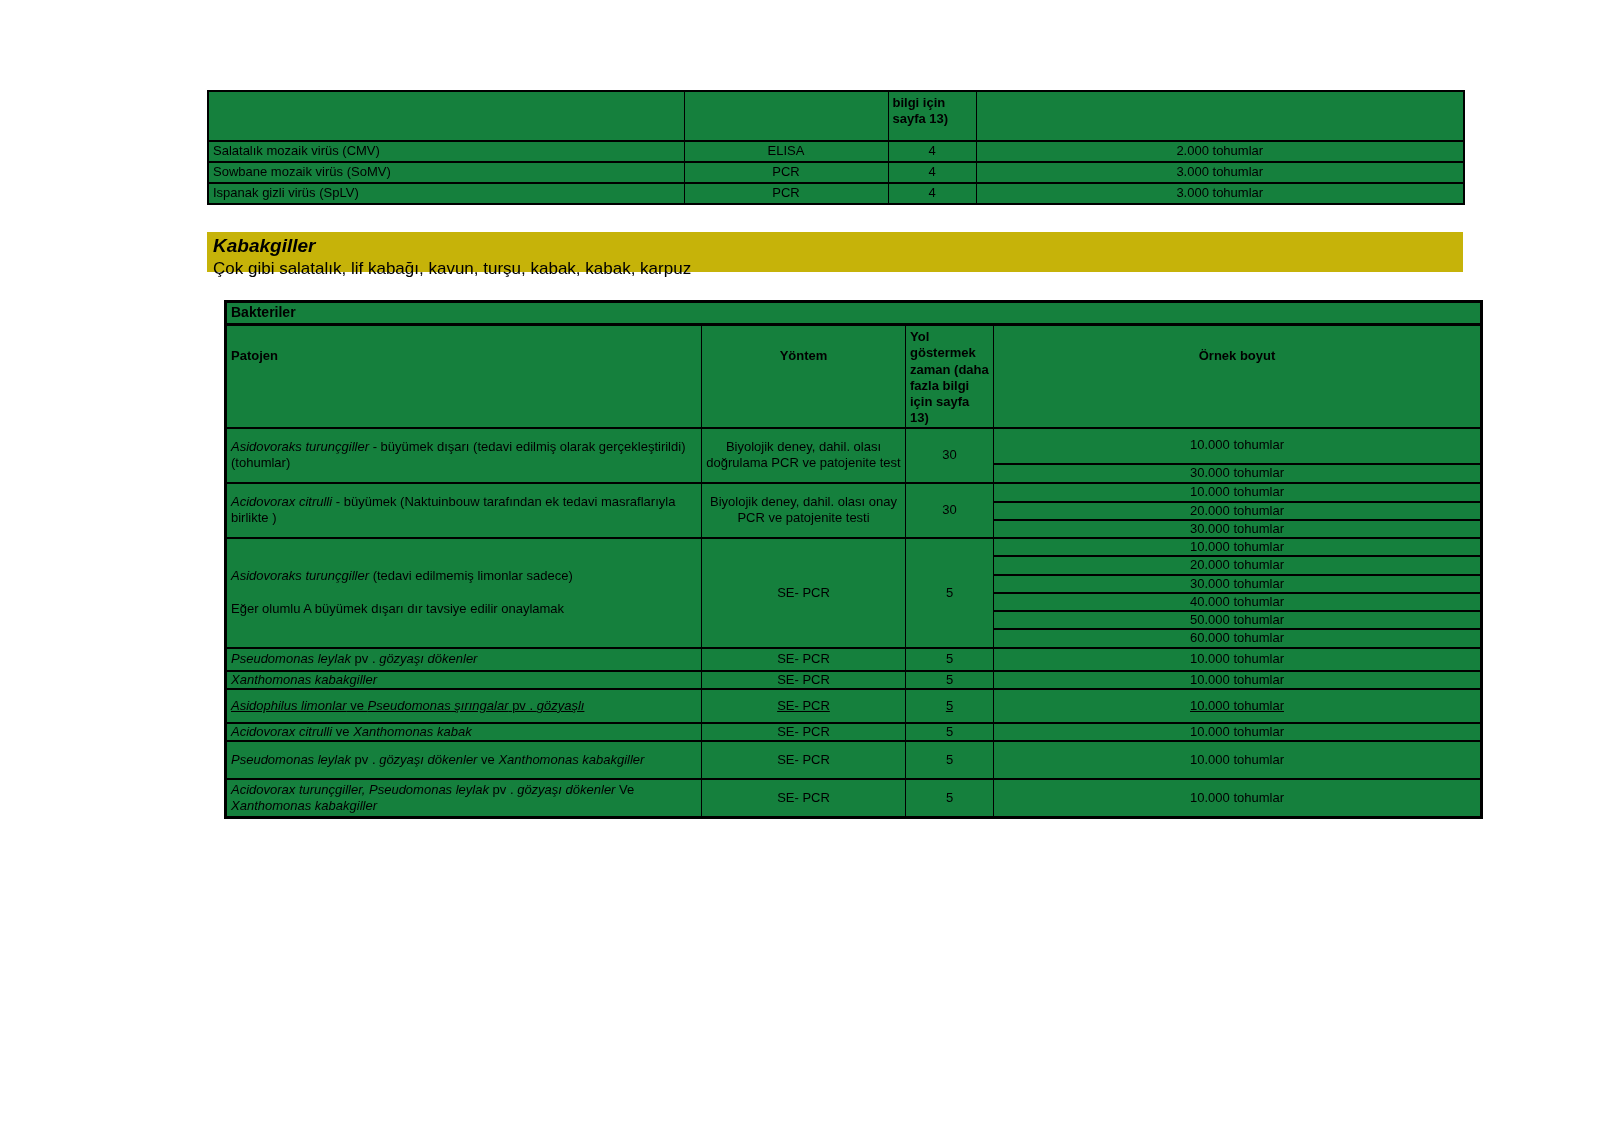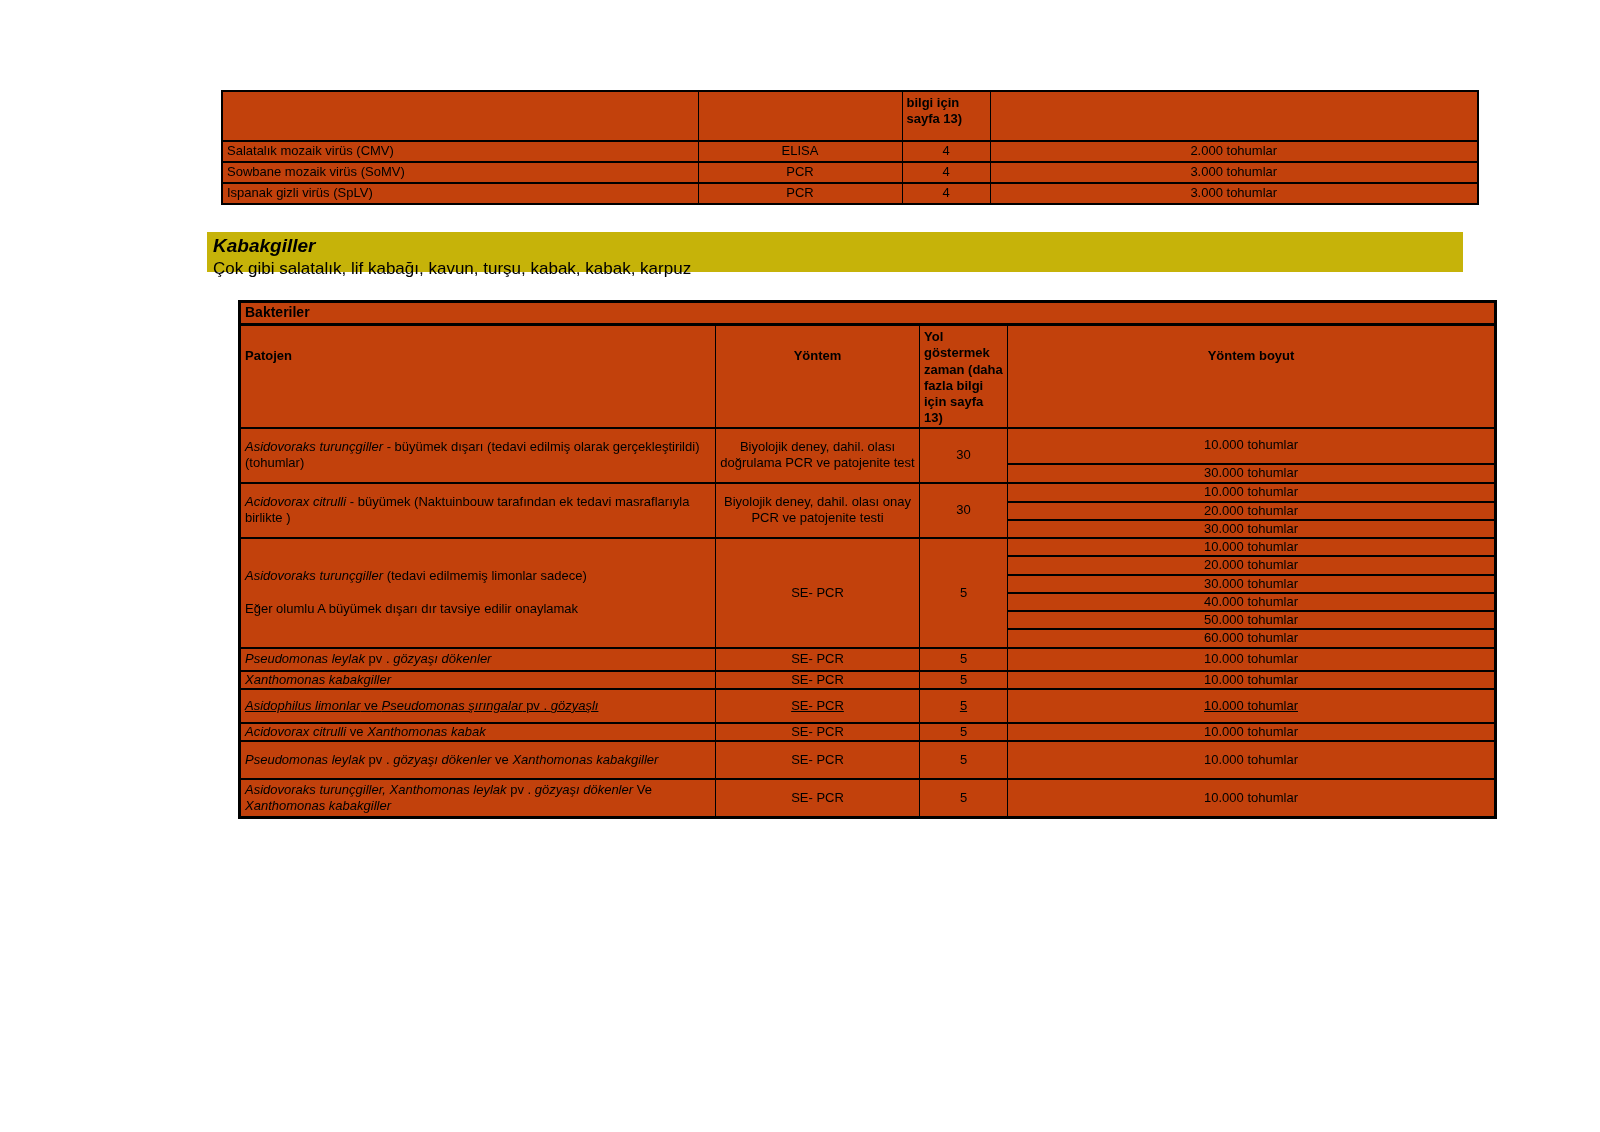--- a/index.html
+++ b/index.html
@@ -8,22 +8,21 @@
     width:1600px;height:1132px;
     background:#ffffff;
     font-family:"Liberation Sans", sans-serif;
     color:#000;
     overflow:hidden;
   }
   table.tbl{
     position:absolute;
     border-collapse:collapse;
     table-layout:fixed;
-    background:#c2410c;
-    margin-left:14px;
+    background:#15803d;
   }
   table.tbl td{
     border-left:1px solid #000;
     border-right:1px solid #000;
     border-top:2px solid #000;
     border-bottom:2px solid #000;
     padding:0 4px;
     font-size:13px;
     line-height:1.25;
     color:#000;
@@ -114,21 +113,21 @@
         <col style="width:488px">
       </colgroup>
     <tbody>
         <tr>
           <td class="strip" colspan="4">Bakteriler</td>
         </tr>
         <tr class="hrow">
           <td class="hcell h-pathogen">Patojen</td>
           <td class="hcell h-method">Yöntem</td>
           <td class="hcell h-time">Yol göstermek zaman (daha fazla bilgi için sayfa 13)</td>
-          <td class="hcell h-sample">Yöntem boyut</td>
+          <td class="hcell h-sample">Örnek boyut</td>
         </tr>
         <tr style="height: 36px;">
           <td class="pathogen-cell" rowspan="2"><span style="font-style: italic;">Asidovoraks turunçgiller </span><span> - büyümek dışarı (tedavi edilmiş olarak gerçekleştirildi) (tohumlar)</span></td>
           <td class="method-cell" rowspan="2">Biyolojik deney, dahil. olası doğrulama PCR ve patojenite test</td>
           <td class="time-cell" rowspan="2">30</td>
           <td class="sample-cell">10.000 tohumlar</td>
         </tr>
         <tr style="height: 19px;">
           <td class="sample-cell">30.000 tohumlar</td>
         </tr>
@@ -191,21 +190,21 @@
           <td class="time-cell" rowspan="1">5</td>
           <td class="sample-cell">10.000 tohumlar</td>
         </tr>
         <tr style="height: 38px;">
           <td class="pathogen-cell" rowspan="1"><span style="font-style: italic;">Pseudomonas leylak</span><span> pv . </span><span style="font-style: italic;">gözyaşı dökenler</span><span> ve </span><span style="font-style: italic;">Xanthomonas kabakgiller</span></td>
           <td class="method-cell" rowspan="1">SE- PCR</td>
           <td class="time-cell" rowspan="1">5</td>
           <td class="sample-cell">10.000 tohumlar</td>
         </tr>
         <tr style="height: 38px;">
-          <td class="pathogen-cell" rowspan="1"><span style="font-style: italic;">Asidovoraks turunçgiller, Xanthomonas leylak</span><span> pv . </span><span style="font-style: italic;">gözyaşı dökenler</span><span> Ve </span><span style="font-style: italic;">Xanthomonas kabakgiller</span></td>
+          <td class="pathogen-cell" rowspan="1"><span style="font-style: italic;">Acidovorax turunçgiller, Pseudomonas leylak</span><span> pv . </span><span style="font-style: italic;">gözyaşı dökenler</span><span> Ve </span><span style="font-style: italic;">Xanthomonas kabakgiller</span></td>
           <td class="method-cell" rowspan="1">SE- PCR</td>
           <td class="time-cell" rowspan="1">5</td>
           <td class="sample-cell">10.000 tohumlar</td>
         </tr>
       </tbody>
   </table>
 
 </div>
 
 </body></html>

